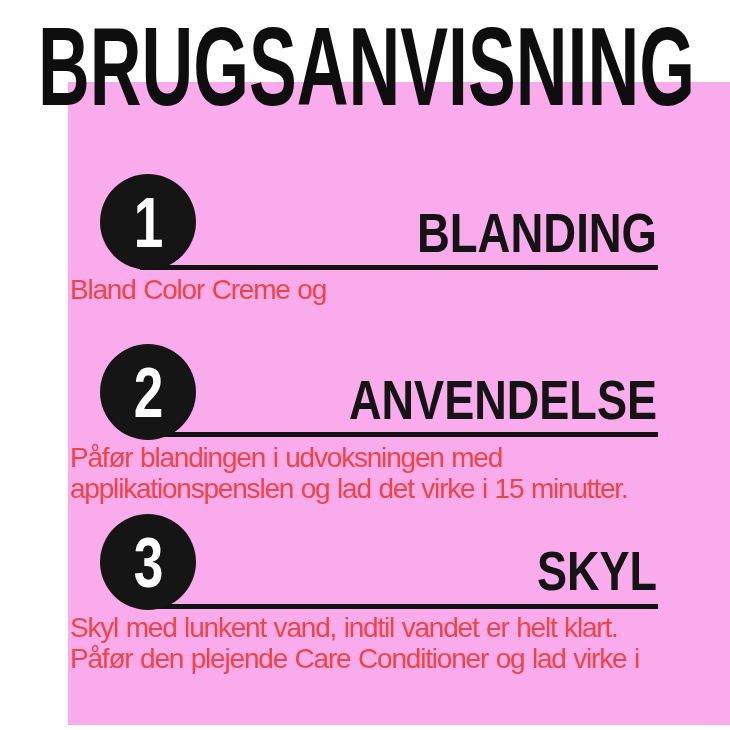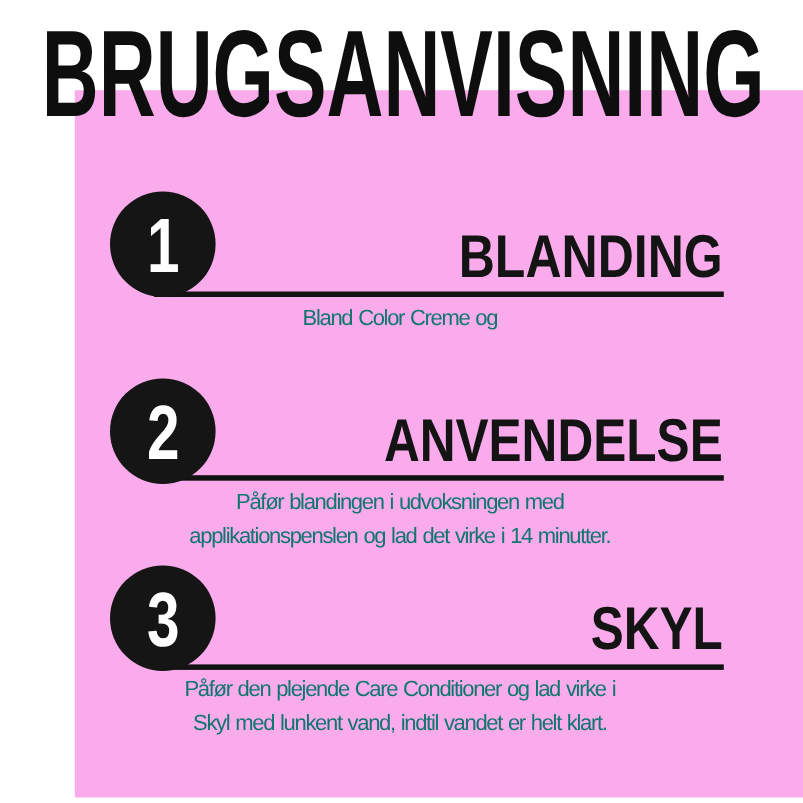--- a/index.html
+++ b/index.html
@@ -22,23 +22,23 @@
     background:#151515;display:flex;align-items:center;justify-content:center;
   }
   .badge-1{top:174px;}
   .badge-2{top:344px;}
   .badge-3{top:514px;}
   .badge span{
     color:#ffffff;font-size:70px;font-weight:bold;line-height:1;
     display:inline-block;transform:scaleX(0.76) translateY(1px);
   }
   .body-text{
-    position:absolute;left:70px;right:73px;text-align:center;
-    font-size:20px;line-height:31px;letter-spacing:-1.2px;word-spacing:1px;
-    color:#0f766e;
+    position:absolute;left:70px;right:73px;text-align:left;
+    font-size:28px;line-height:31px;letter-spacing:-1.2px;word-spacing:1px;
+    color:#ef4444;
   }
   .body-1{top:274px;}
   .body-2{top:442px;}
   .body-3{top:612px;}
   .body-text div{white-space:nowrap;}
   svg.overlay{
     position:absolute;left:0;top:0;width:730px;height:730px;
     pointer-events:none;
   }
   text.ttl{
@@ -69,25 +69,25 @@
   </div>
   <div class="badge badge-3">
     <span>3</span>
   </div>
 
   <div class="body-text body-1">
     <div>Bland Color Creme og</div>
   </div>
   <div class="body-text body-2">
     <div>Påfør blandingen i udvoksningen med</div>
-    <div>applikationspenslen og lad det virke i 14 minutter.</div>
+    <div>applikationspenslen og lad det virke i 15 minutter.</div>
   </div>
   <div class="body-text body-3">
+    <div>Skyl med lunkent vand, indtil vandet er helt klart.</div>
     <div>Påfør den plejende Care Conditioner og lad virke i</div>
-    <div>Skyl med lunkent vand, indtil vandet er helt klart.</div>
   </div>
 
   <svg class="overlay" viewBox="0 0 730 730">
     <text class="ttl" x="38" y="105" textLength="657" lengthAdjust="spacingAndGlyphs">BRUGSANVISNING</text>
     <text class="hd" x="657" y="252" textLength="240" lengthAdjust="spacingAndGlyphs">BLANDING</text>
     <text class="hd" x="657" y="419" textLength="308" lengthAdjust="spacingAndGlyphs">ANVENDELSE</text>
     <text class="hd" x="657" y="590" textLength="120" lengthAdjust="spacingAndGlyphs">SKYL</text>
   </svg>
 
 </div>

